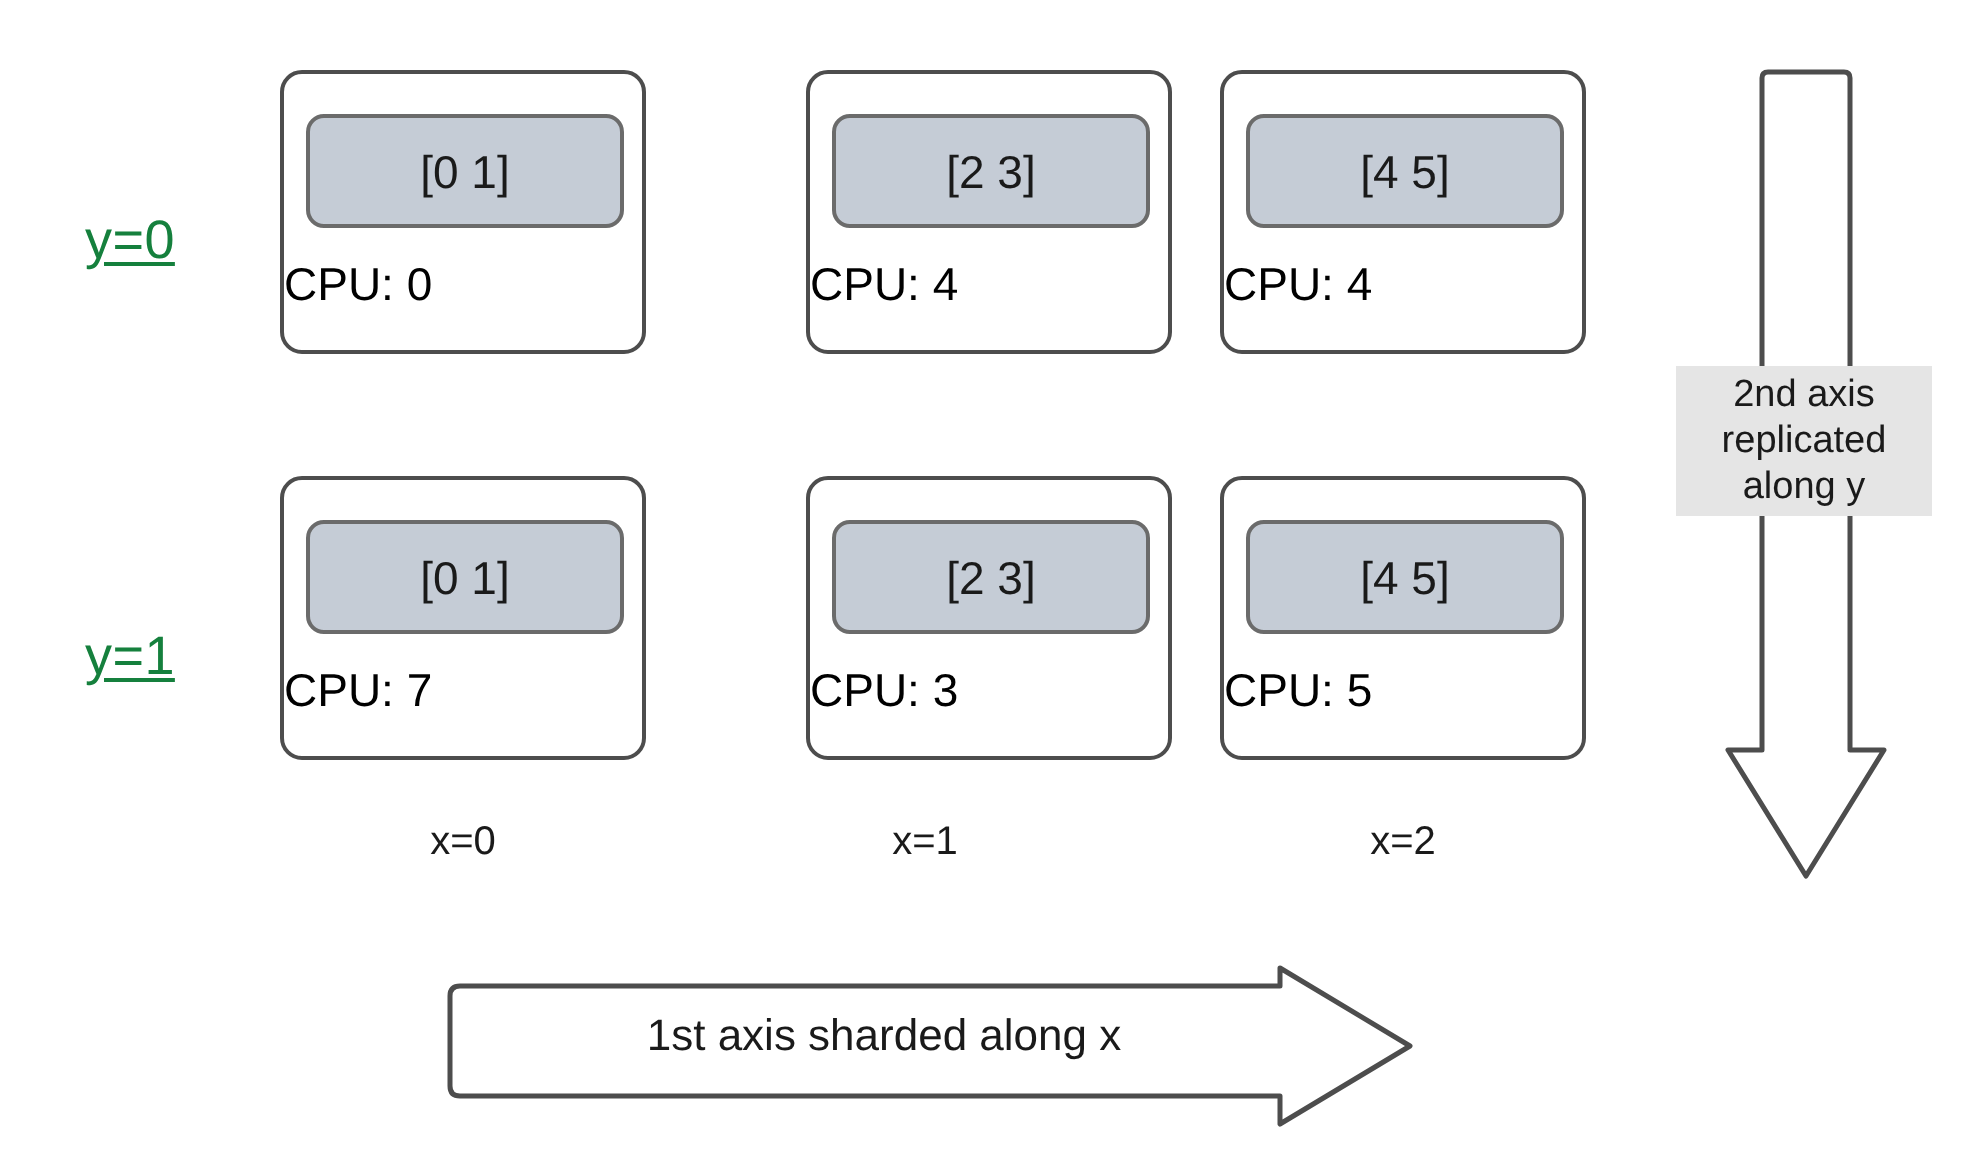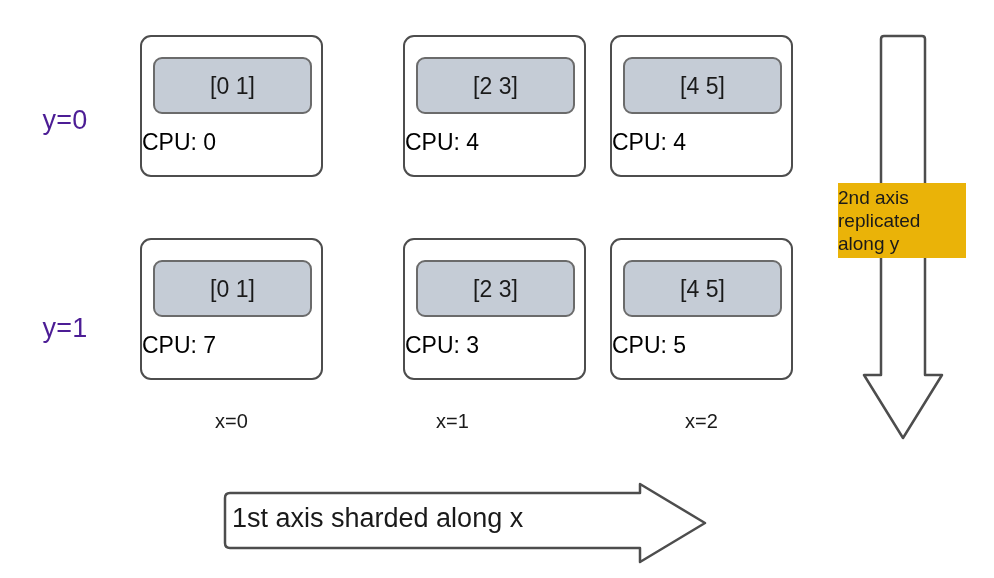--- a/index.html
+++ b/index.html
@@ -23,38 +23,39 @@
     height: 578px;
   }
 
   
   .axis-label-y {
     position: absolute;
     width: 120px;
     text-align: center;
     font-size: 27px;
     line-height: 30px;
-    color: #4c1d95;
+    color: #15803d;
     letter-spacing: 0.2px;
+    text-decoration: underline;
   }
   .axis-label-y.row0 { left: 5px;  top: 105px; }
   .axis-label-y.row1 { left: 5px;  top: 300px; margin-top: 13px; }
 
   
   .axis-label-x {
     position: absolute;
     width: 183px;
     text-align: center;
     font-size: 20px;
     line-height: 30px;
     color: #1a1a1a;
     top: 406px;
   }
   .axis-label-x.col0 { left: 140px; }
-  .axis-label-x.col1 { left: 361px; }
+  .axis-label-x.col1 { left: 371px; }
   .axis-label-x.col2 { left: 610px; }
 
   
   .device-cell {
     position: absolute;
     width: 183px;
     height: 142px;
     box-sizing: border-box;
     border: 2.5px solid #4d4d4d;
     border-radius: 11px;
@@ -108,34 +109,35 @@
     stroke: #4d4d4d;
     stroke-width: 2.5;
     stroke-linejoin: round;
   }
 
   .arrow-caption-vertical {
     position: absolute;
     left: 838px;
     top: 183px;
     width: 128px;
-    text-align: left;
+    text-align: center;
     font-size: 19px;
     line-height: 23px;
     color: #1a1a1a;
-    background: #eab308;
+    background: #e5e5e5;
     padding: 3px 0;
   }
 
   .arrow-caption-horizontal {
     position: absolute;
     left: 232px;
     top: 505px;
     width: 420px;
-    font-size: 27px;
+    text-align: center;
+    font-size: 22px;
     line-height: 26px;
     color: #1a1a1a;
   }
 </style>
 </head>
 <body>
 
 <div id="diagram-root">
 
   <div class="axis-label-y row0">y=0</div>

